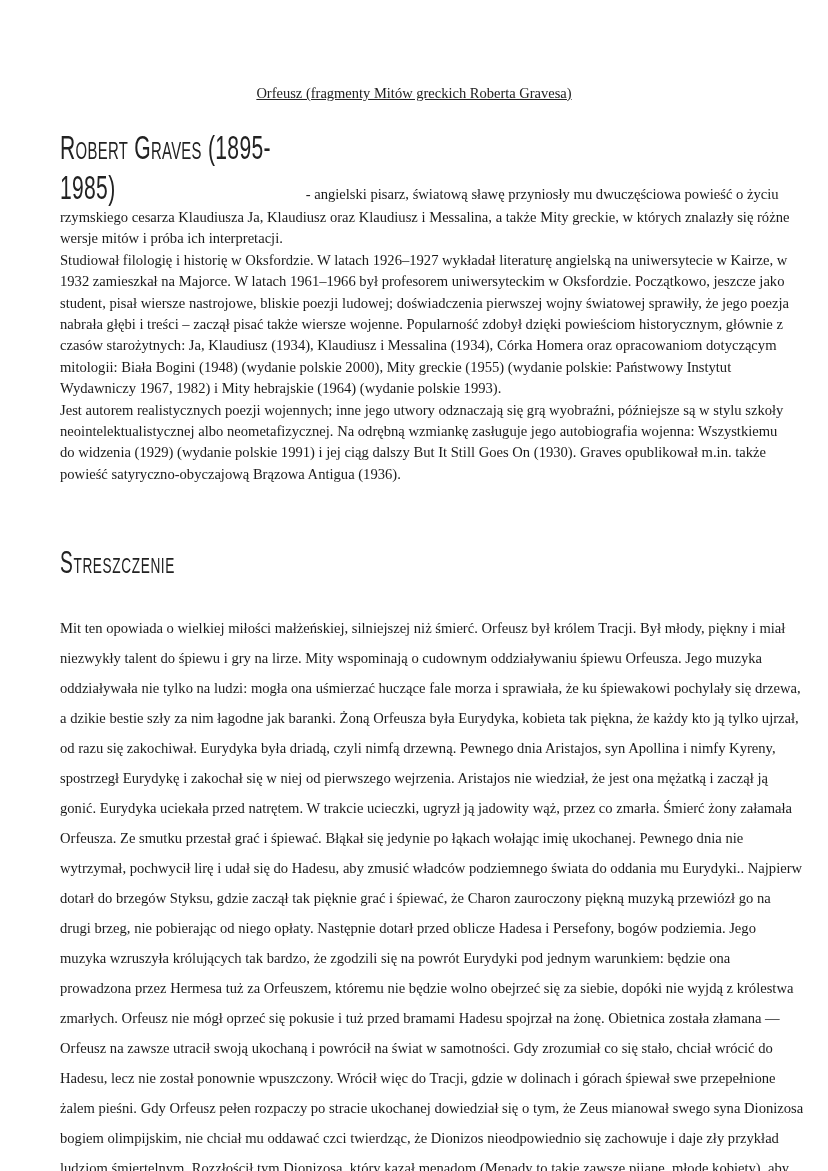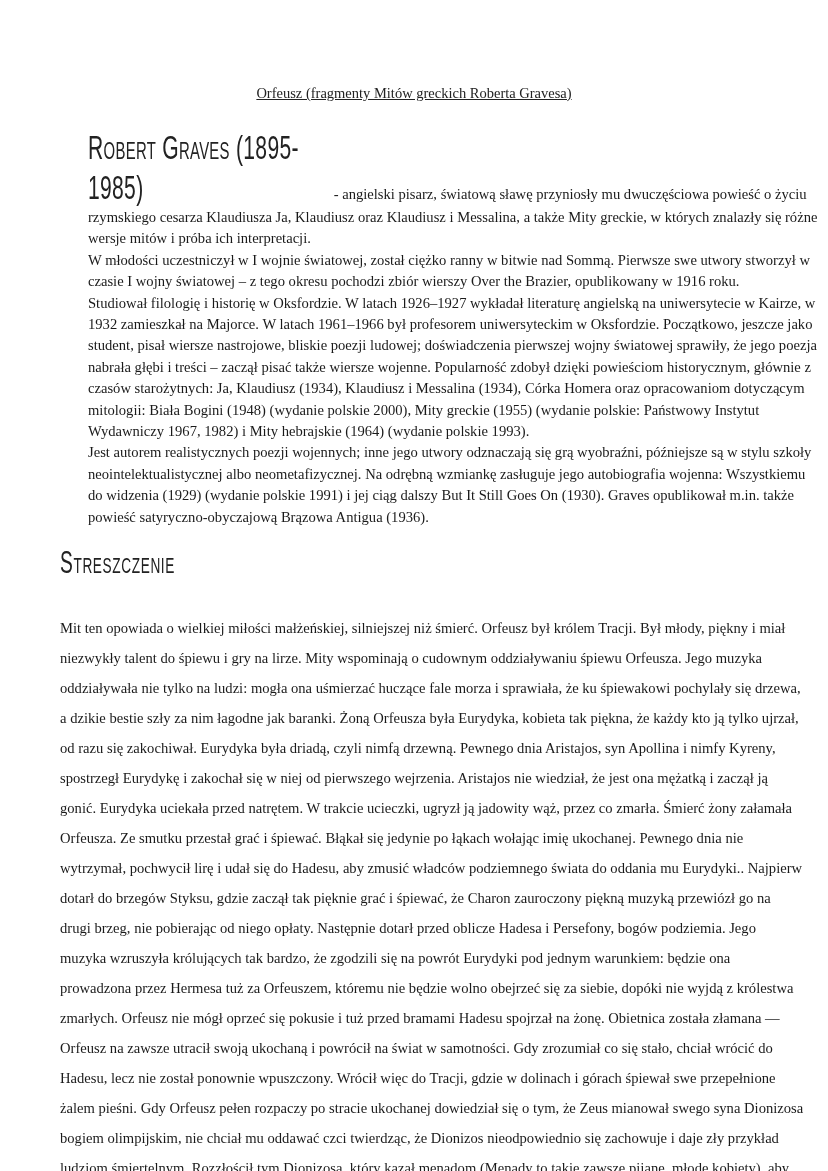--- a/index.html
+++ b/index.html
@@ -2,41 +2,40 @@
 <html><head>
 <meta charset="utf-8">
 <style>
   html, body { margin: 0; padding: 0; background: #ffffff; }
   body { width: 828px; height: 1171px; position: relative; overflow: hidden;
          font-family: "Liberation Serif", serif; color: #1a1a1a; }
   .page { position: absolute; left: 0; top: 15px; width: 732px; height: 1171px; }
   .doc-title { position: absolute; top: 70px; left: 0; width: 828px; text-align: center;
                font-size: 14.5px; text-decoration: underline; color: #222; }
   .bio { position: absolute; left: 60px; top: 112px; width: 735px;
-         font-size: 14.6px; line-height: 21.4px; margin-left: 28px; }
+         font-size: 14.6px; line-height: 21.4px; }
   .author-heading { display: inline-block; font-family: "Liberation Sans Narrow", "Liberation Sans", sans-serif;
                     font-size: 34px; line-height: 40px; font-weight: normal; font-variant: small-caps;
                     transform: scaleX(0.62); transform-origin: left bottom; width: 390px; margin-right: -148px;
                     letter-spacing: 0.5px; color: #222; vertical-align: baseline; }
   .bio p { margin: 0; }
   .section-heading { position: absolute; left: 60px; top: 530px; font-family: "Liberation Sans", sans-serif;
                      font-size: 31px; font-variant: small-caps; transform: scaleX(0.62); transform-origin: left top;
                      letter-spacing: 1px; color: #222; margin: 0; font-weight: normal; }
   .summary { position: absolute; left: 60px; top: 598px; width: 745px;
              font-size: 14.6px; line-height: 30px; margin: 0; }
 </style>
 </head>
 <body>
 
 <div class="page">
   <div class="doc-title">Orfeusz (fragmenty Mitów greckich Roberta Gravesa)</div>
 
   <div class="bio">
     <p><span class="author-heading">Robert Graves (1895-1985)</span><span> - angielski pisarz, światową sławę przyniosły mu dwuczęściowa powieść o życiu rzymskiego cesarza Klaudiusza Ja, Klaudiusz oraz Klaudiusz i Messalina, a także Mity greckie, w których znalazły się różne wersje mitów i próba ich interpretacji.</span></p>
-    <p>W młodości uczestniczył w I wojnie światowej, został ciężko ranny w bitwie nad Sommą. Pierwsze swe utwory stworzył w czasie I wojny światowej – z tego okresu pochodzi zbiór wierszy Over the Brazier, opublikowany w 1916 roku.</p>
     <p>Studiował filologię i historię w Oksfordzie. W latach 1926–1927 wykładał literaturę angielską na uniwersytecie w Kairze, w 1932 zamieszkał na Majorce. W latach 1961–1966 był profesorem uniwersyteckim w Oksfordzie. Początkowo, jeszcze jako student, pisał wiersze nastrojowe, bliskie poezji ludowej; doświadczenia pierwszej wojny światowej sprawiły, że jego poezja nabrała głębi i treści – zaczął pisać także wiersze wojenne. Popularność zdobył dzięki powieściom historycznym, głównie z czasów starożytnych: Ja, Klaudiusz (1934), Klaudiusz i Messalina (1934), Córka Homera oraz opracowaniom dotyczącym mitologii: Biała Bogini (1948) (wydanie polskie 2000), Mity greckie (1955) (wydanie polskie: Państwowy Instytut Wydawniczy 1967, 1982) i Mity hebrajskie (1964) (wydanie polskie 1993).</p>
     <p>Jest autorem realistycznych poezji wojennych; inne jego utwory odznaczają się grą wyobraźni, późniejsze są w stylu szkoły neointelektualistycznej albo neometafizycznej. Na odrębną wzmiankę zasługuje jego autobiografia wojenna: Wszystkiemu do widzenia (1929) (wydanie polskie 1991) i jej ciąg dalszy But It Still Goes On (1930). Graves opublikował m.in. także powieść satyryczno-obyczajową Brązowa Antigua (1936).</p>
   </div>
 
   <h2 class="section-heading">Streszczenie</h2>
 
   <p class="summary">Mit ten opowiada o wielkiej miłości małżeńskiej, silniejszej niż śmierć. Orfeusz był królem Tracji. Był młody, piękny i miał niezwykły talent do śpiewu i gry na lirze. Mity wspominają o cudownym oddziaływaniu śpiewu Orfeusza. Jego muzyka oddziaływała nie tylko na ludzi: mogła ona uśmierzać huczące fale morza i sprawiała, że ku śpiewakowi pochylały się drzewa, a dzikie bestie szły za nim łagodne jak baranki. Żoną Orfeusza była Eurydyka, kobieta tak piękna, że każdy kto ją tylko ujrzał, od razu się zakochiwał. Eurydyka była driadą, czyli nimfą drzewną. Pewnego dnia Aristajos, syn Apollina i nimfy Kyreny, spostrzegł Eurydykę i zakochał się w niej od pierwszego wejrzenia. Aristajos nie wiedział, że jest ona mężatką i zaczął ją gonić. Eurydyka uciekała przed natrętem. W trakcie ucieczki, ugryzł ją jadowity wąż, przez co zmarła. Śmierć żony załamała Orfeusza. Ze smutku przestał grać i śpiewać. Błąkał się jedynie po łąkach wołając imię ukochanej. Pewnego dnia nie wytrzymał, pochwycił lirę i udał się do Hadesu, aby zmusić władców podziemnego świata do oddania mu Eurydyki.. Najpierw dotarł do brzegów Styksu, gdzie zaczął tak pięknie grać i śpiewać, że Charon zauroczony piękną muzyką przewiózł go na drugi brzeg, nie pobierając od niego opłaty. Następnie dotarł przed oblicze Hadesa i Persefony, bogów podziemia. Jego muzyka wzruszyła królujących tak bardzo, że zgodzili się na powrót Eurydyki pod jednym warunkiem: będzie ona prowadzona przez Hermesa tuż za Orfeuszem, któremu nie będzie wolno obejrzeć się za siebie, dopóki nie wyjdą z królestwa zmarłych. Orfeusz nie mógł oprzeć się pokusie i tuż przed bramami Hadesu spojrzał na żonę. Obietnica została złamana — Orfeusz na zawsze utracił swoją ukochaną i powrócił na świat w samotności. Gdy zrozumiał co się stało, chciał wrócić do Hadesu, lecz nie został ponownie wpuszczony. Wrócił więc  do Tracji, gdzie w dolinach i górach śpiewał swe przepełnione żalem pieśni.  Gdy Orfeusz pełen rozpaczy po stracie ukochanej dowiedział się o tym, że Zeus mianował swego syna Dionizosa bogiem olimpijskim, nie chciał mu oddawać czci twierdząc, że Dionizos nieodpowiednio się zachowuje i daje zły przykład ludziom śmiertelnym. Rozzłościł tym Dionizosa, który kazał menadom (Menady to takie zawsze pijane, młode kobiety), aby porwały Orfeusza.</p>
 </div>
 
 </body></html>

